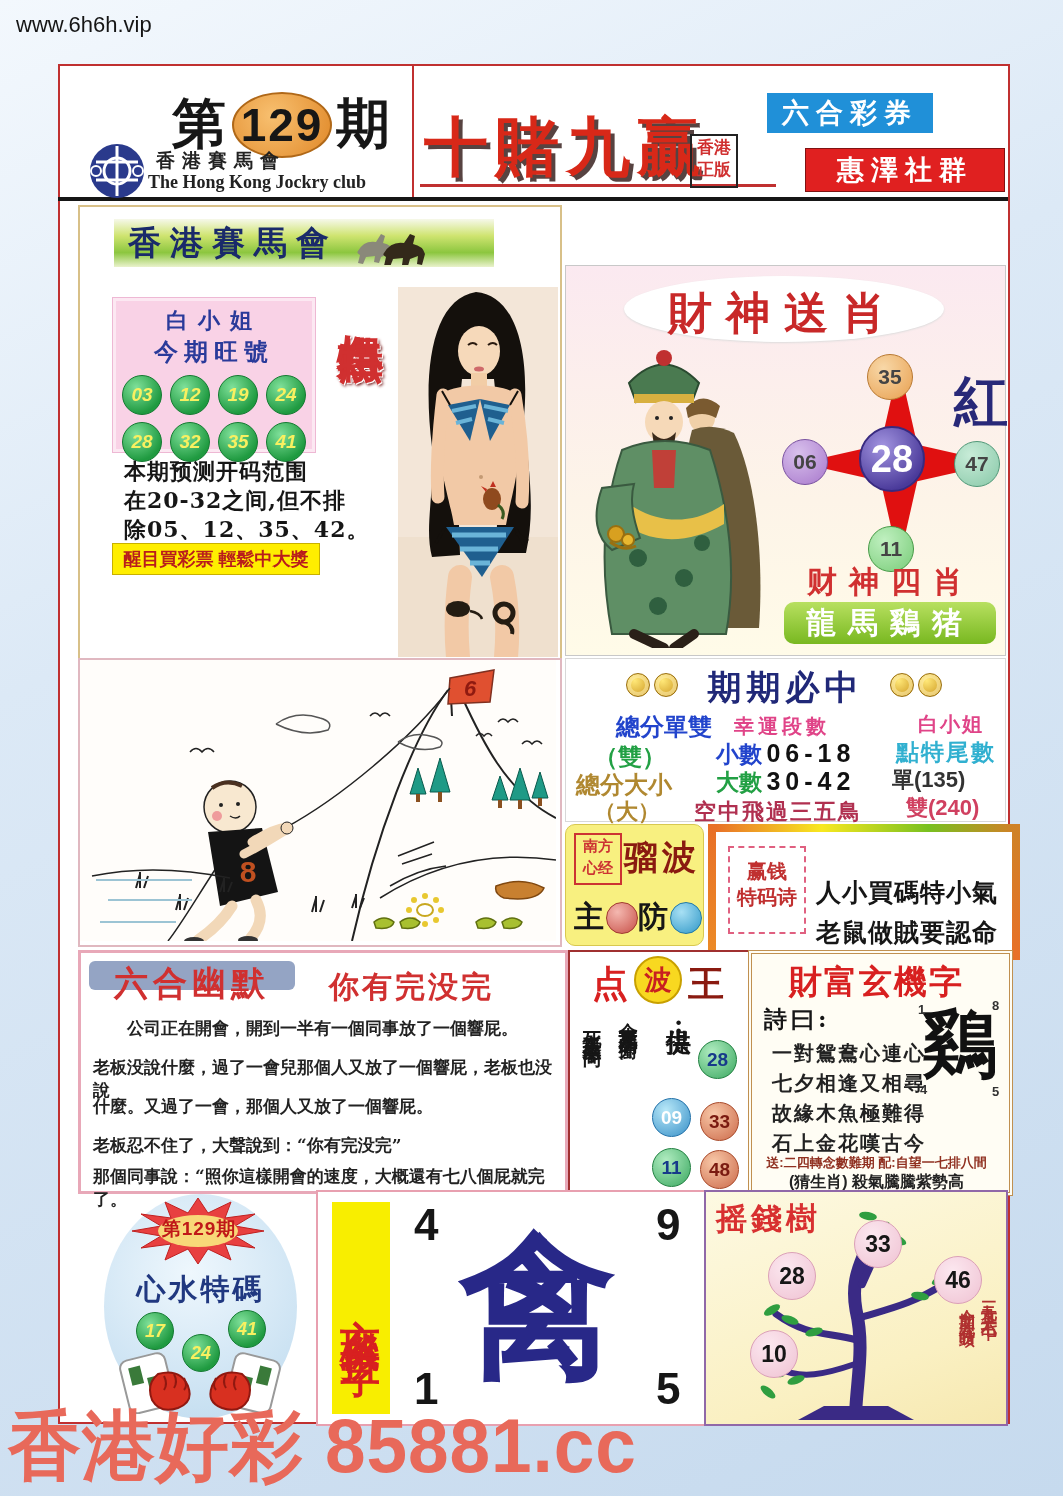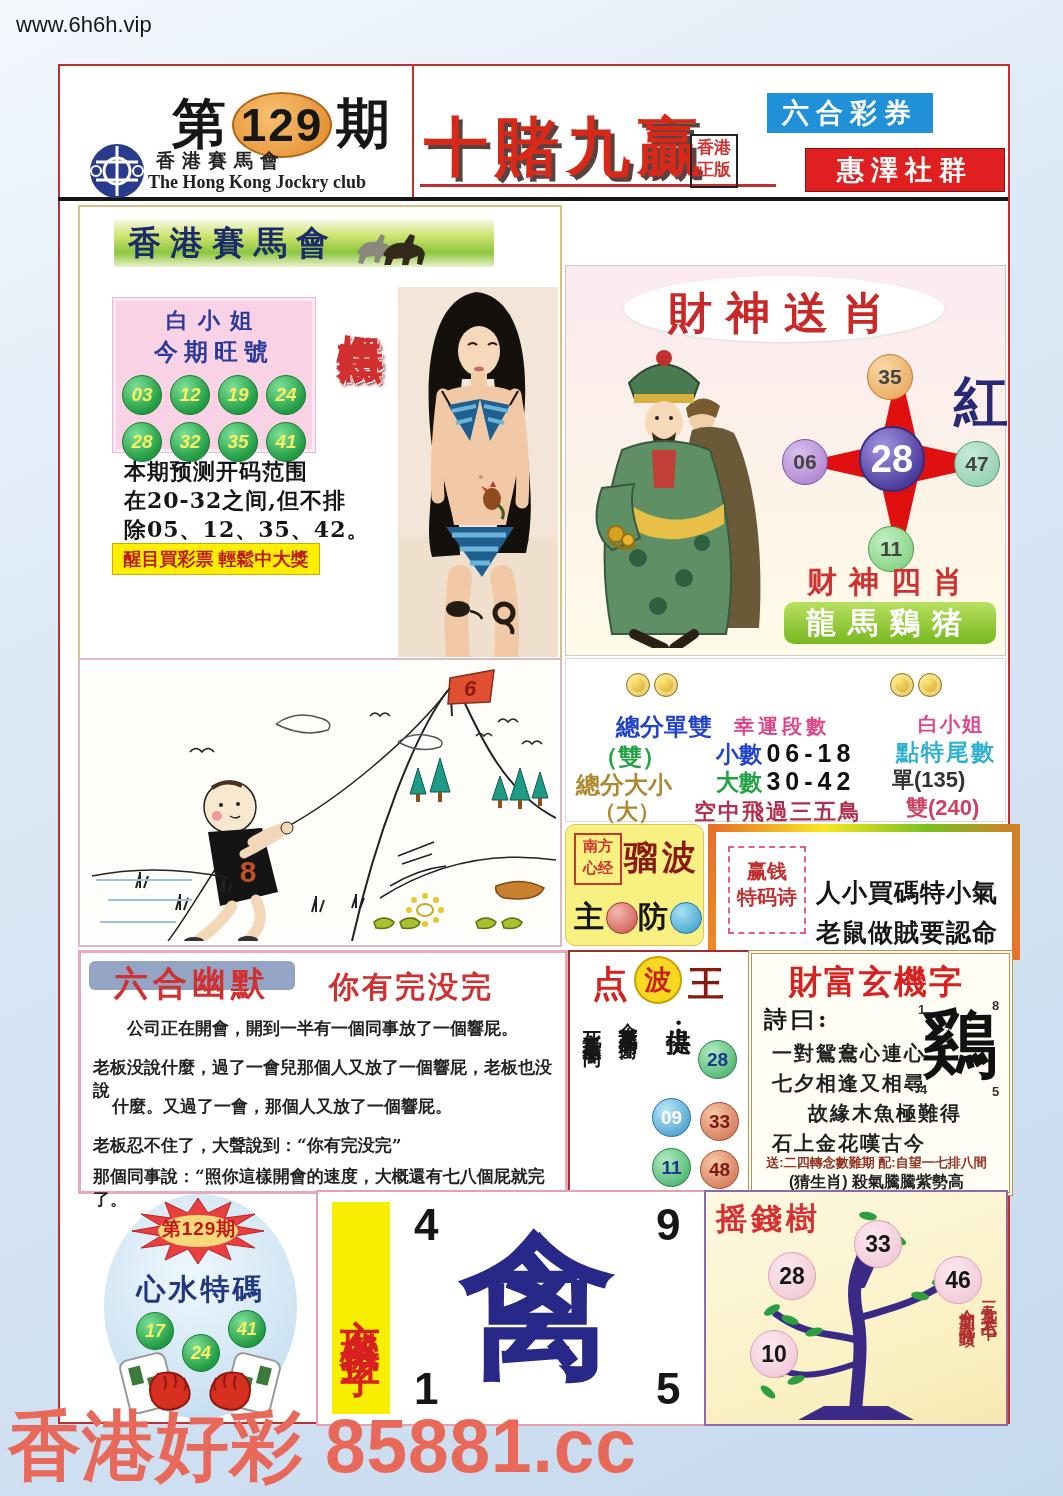--- a/index.html
+++ b/index.html
@@ -395,20 +395,21 @@
         <path d="M396,262 q10,-8 20,0 q-2,8 -18,6 z"></path>
           <path d="M422,262 q10,-8 20,0 q-2,8 -18,6 z"></path>
       </g>
       <path d="M416,226 q26,-10 48,2 q-6,14 -40,10 q-10,-4 -8,-12z" fill="#c88030" stroke="#804810" stroke-width="1.5"></path>
     </svg>
   </div>
 
   <div id="boxD" class="abs">
     <div id="qq-coins-l" class="abs"><span class="coin"></span><span class="coin"></span></div>
     <div id="qq-coins-r" class="abs"><span class="coin"></span><span class="coin"></span></div>
+    <div id="qq-title" class="abs">期期必中</div>
     <div class="abs qq" style="left:10px;top:52px;font-size:24px;color:#2244cc;margin-left:40px;">總分單雙</div>
     <div class="abs qq" style="left:28px;top:82px;font-size:24px;color:#22a044;">（雙）</div>
     <div class="abs qq" style="left:10px;top:110px;font-size:24px;color:#b08830;">總分大小</div>
     <div class="abs qq" style="left:28px;top:138px;font-size:22px;color:#b08830;">（大）</div>
     <div class="abs qq" style="left:168px;top:54px;font-size:20px;color:#e04488;letter-spacing:4px;">幸運段數</div>
     <div class="abs" style="left:150px;top:80px;">
       <span class="qq" style="font-size:23px;color:#2244cc;">小數</span>
       <span class="qq" style="font-size:25px;color:#111;letter-spacing:5px;">06-18</span>
     </div>
     <div class="abs" style="left:150px;top:108px;">
@@ -445,21 +446,21 @@
     </div>
     <div class="abs wp-line" style="top:18px;">人小買碼特小氣</div>
     <div class="abs wp-line" style="top:58px;">老鼠做賊要認命</div>
   </div>
 
   <div id="boxG" class="abs">
     <div id="hm-title" class="abs">六合幽默</div>
     <div id="hm-sub" class="abs">你有完没完</div>
     <div class="abs hm-line" style="top:64px;text-indent:2em;">公司正在開會，開到一半有一個同事放了一個響屁。</div>
     <div class="abs hm-line" style="top:103px;">老板没說什麼，過了一會兒那個人又放了一個響屁，老板也没說</div>
-    <div class="abs hm-line" style="top:142px;margin-left:19px;">什麼。又過了一會，那個人又放了一個響屁。</div>
+    <div class="abs hm-line" style="top:142px;">什麼。又過了一會，那個人又放了一個響屁。</div>
     <div class="abs hm-line" style="top:181px;">老板忍不住了，大聲說到：“你有完没完”</div>
     <div class="abs hm-line" style="top:212px;">那個同事說：“照你這樣開會的速度，大概還有七八個屁就完了。</div>
   </div>
 
   <div id="boxH" class="abs">
     <div id="db-t1" class="abs">点</div>
     <div id="db-t2" class="abs ctr">波</div>
     <div id="db-t3" class="abs">王</div>
     <div class="abs vtext db-col" style="left:10px;top:64px;height:168px;">死裏重生命不同</div>
     <div class="abs vtext db-col" style="left:46px;top:56px;height:176px;">金克木死酉卯衝</div>
@@ -469,21 +470,21 @@
     <div class="abs ctr dball db-red" style="left:130px;top:150px;">33</div>
     <div class="abs ctr dball db-green" style="left:82px;top:196px;">11</div>
     <div class="abs ctr dball db-red" style="left:130px;top:198px;">48</div>
   </div>
 
   <div id="boxI" class="abs">
     <div id="cf-title" class="abs">財富玄機字</div>
     <div id="cf-poemlabel" class="abs">詩曰:</div>
     <div class="abs cf-line" style="top:86px;">一對鴛鴦心連心</div>
     <div class="abs cf-line" style="top:116px;">七夕相逢又相尋</div>
-    <div class="abs cf-line" style="top:146px;margin-left:36px;">故緣木魚極難得</div>
+    <div class="abs cf-line" style="top:146px;">故緣木魚極難得</div>
     <div class="abs cf-line" style="top:176px;">石上金花嘆古今</div>
     <div id="cf-big" class="abs ctr">鷄</div>
     <div class="abs cf-corner" style="left:166px;top:48px;">1</div>
     <div class="abs cf-corner" style="left:240px;top:44px;">8</div>
     <div class="abs cf-corner" style="left:168px;top:128px;">4</div>
     <div class="abs cf-corner" style="left:240px;top:130px;">5</div>
     <div class="abs cf-foot" style="top:200px;font-size:13px;color:#903020;">送:二四轉念數難期  配:自望一七排八間</div>
     <div class="abs cf-foot" style="top:218px;font-size:16px;color:#222;">(猜生肖) 殺氣騰騰紫勢高</div>
   </div>
 

